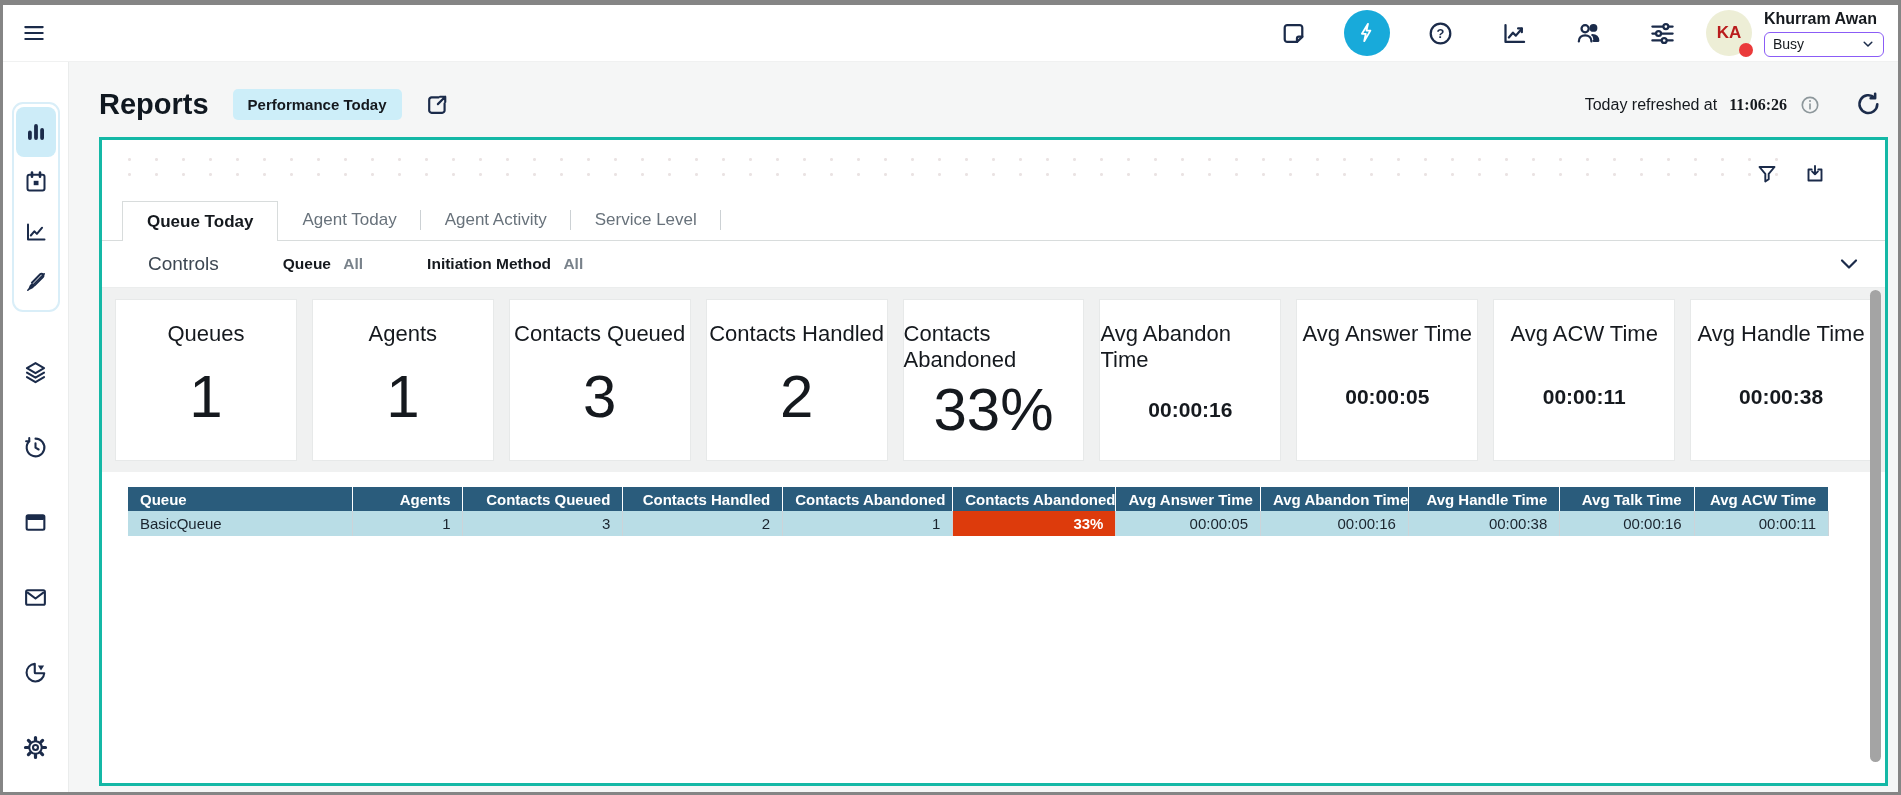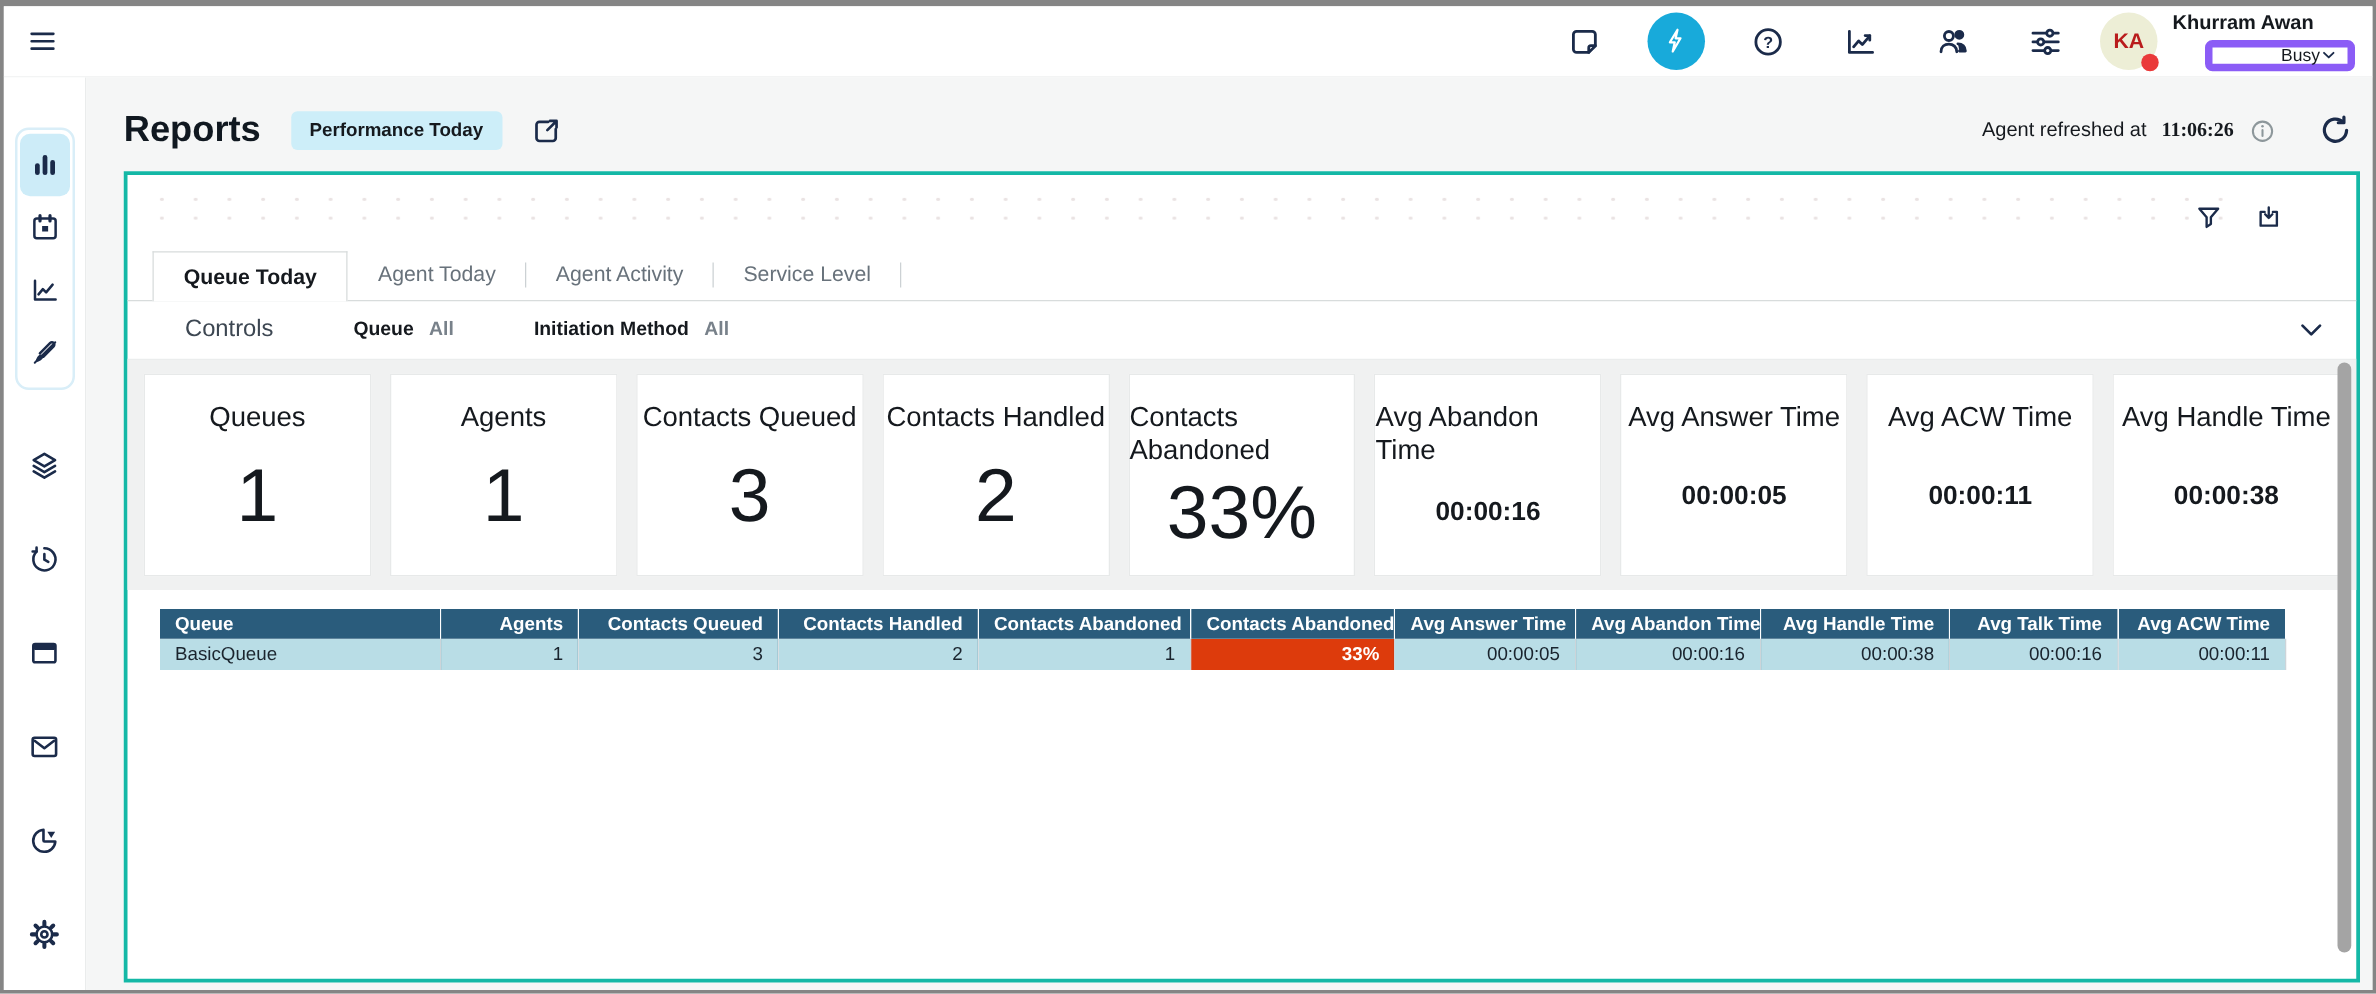--- a/index.html
+++ b/index.html
@@ -16,23 +16,23 @@
   .top-icon { width:27px; height:27px; display:flex; align-items:center; justify-content:center; cursor:pointer; }
   .bolt-circle { width:46px; height:46px; border-radius:50%; background:#18aada;
                  display:flex; align-items:center; justify-content:center; margin:0 -10px; cursor:pointer; }
   .user { display:flex; align-items:center; gap:12px; }
   .avatar { position:relative; width:46px; height:46px; border-radius:50%; background:#edeed6;
             color:#b91c1c; font-weight:bold; font-size:17px; display:flex; align-items:center; justify-content:center; }
   .status-dot { position:absolute; right:-1px; bottom:-1px; width:14px; height:14px;
                 background:#ea3a3a; border-radius:50%; }
   .user-col { display:flex; flex-direction:column; gap:4px; }
   .user-name { font-weight:bold; font-size:16px; }
-  .status-select { display:flex; align-items:center; justify-content:flex-end; width:120px; height:25px;
-                   border:6px solid #8b5cf6; border-radius:6px; padding:0 8px; font-size:14px;
-                   background:#fff; cursor:pointer;margin-left:26px; }
+  .status-select { display:flex; align-items:center; justify-content:space-between; width:120px; height:25px;
+                   border:1px solid #8b5cf6; border-radius:6px; padding:0 8px; font-size:14px;
+                   background:#fff; cursor:pointer; }
 
   
   .body-row { flex:1; display:flex; min-height:0; }
   .sidebar { width:66px; flex:0 0 66px; background:#fff; border-right:1px solid #eaecec;
              display:flex; flex-direction:column; align-items:center; }
   .nav-group { margin-top:40px; width:48px; border:2px solid #d9eef8; border-radius:11px;
                display:flex; flex-direction:column; align-items:center; padding:3px 0; }
   .nav-item { width:40px; height:50px; display:flex; align-items:center; justify-content:center;
               border-radius:8px; cursor:pointer; }
   .nav-item.active { background:#cdecf8; }
@@ -250,21 +250,21 @@
     <div class="main">
 
       <div class="page-head">
         <span class="page-title">Reports</span>
         <span class="report-badge">Performance Today</span>
         <svg class="ic ext-link" viewBox="0 0 24 24">
           <path d="M13.5 5H7a2.2 2.2 0 0 0-2.2 2.2V17A2.2 2.2 0 0 0 7 19.2h9.8A2.2 2.2 0 0 0 19 17v-6.5"></path>
           <path d="M12.8 11.2 19.6 4.4M14.8 4.4h4.8v4.8"></path>
         </svg>
         <div class="refresh-area">
-          <span>Agent refreshed at</span>
+          <span>Today refreshed at</span>
           <span class="refresh-time">11:06:26</span>
           <svg width="22" height="22" viewBox="0 0 24 24" style="stroke:#8d979b;fill:none;stroke-width:1.8;stroke-linecap:round">
             <circle cx="12" cy="12" r="8.4"></circle>
             <path d="M12 11v5.2"></path>
             <circle cx="12" cy="7.7" r="1.1" fill="#8d979b" stroke="none"></circle>
           </svg>
           <svg class="ic refresh-icon" viewBox="0 0 24 24" style="stroke-width:2.3">
             <path d="M19.8 11.8A7.9 7.9 0 1 1 17.4 6"></path>
             <path d="M17.9 2.4v4h-4"></path>
           </svg>

